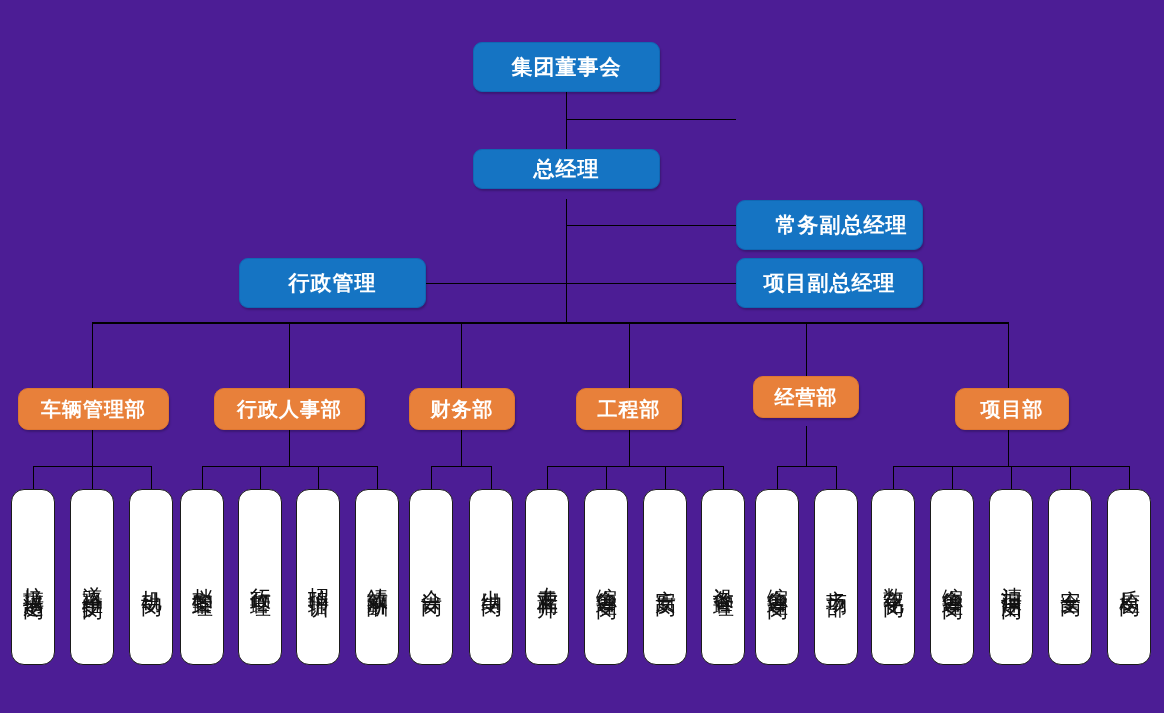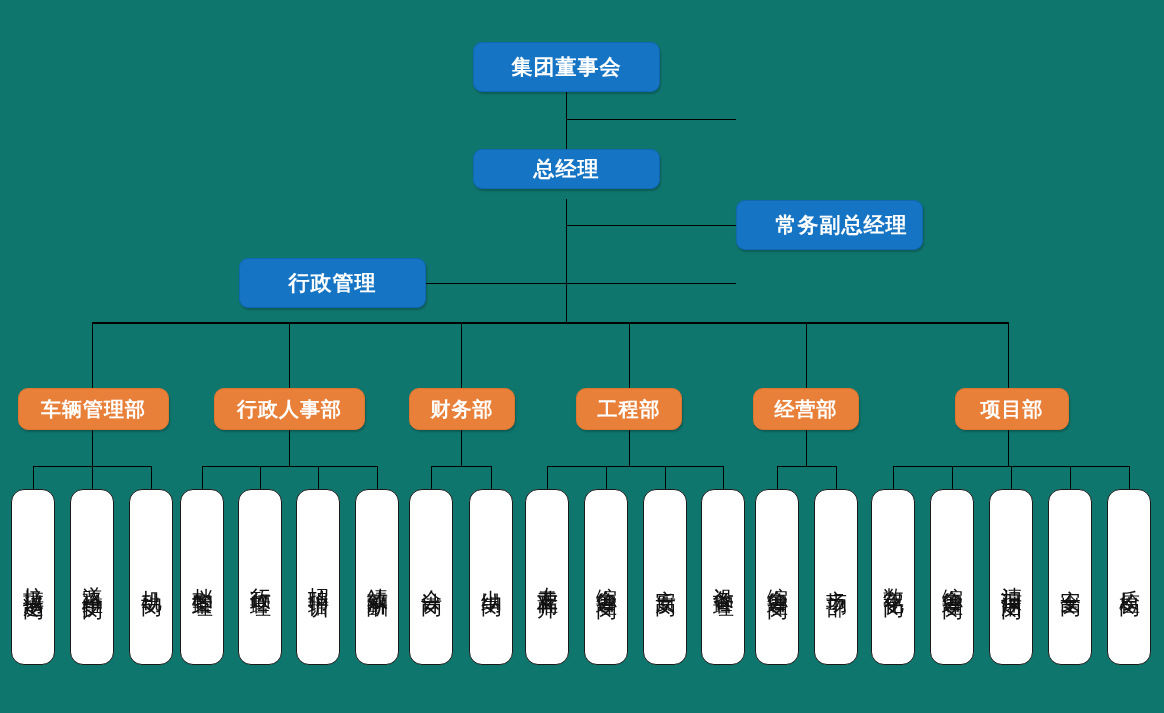--- a/index.html
+++ b/index.html
@@ -7,21 +7,21 @@
     padding: 0;
     background: #ffffff;
   }
   body {
     font-family: "Liberation Sans", "DejaVu Sans", sans-serif;
   }
   #chart-root {
     position: relative;
     width: 1164px;
     height: 713px;
-    background: #0f766e;
+    background: #4c1d95;
     overflow: hidden;
   }
 
   
   .line {
     position: absolute;
     background: #000000;
   }
   .line.h { height: 1px; }
   .line.v { width: 1px; }
@@ -140,32 +140,33 @@
   <div class="line v" style="left:1070px; top:466px; height:23px;"></div>
   <div class="line v" style="left:1129px; top:466px; height:23px;"></div>
 
   <div class="node exec" style="left:473px; top:42px; width:187px; height:50px;">集团董事会</div>
 
 
   <div class="node exec" style="left:473px; top:149px; width:187px; height:40px;">总经理</div>
 
   <div class="node exec" style="left:736px; top:200px; width:187px; height:50px;padding-left:24px;">常务副总经理</div>
 
+  <div class="node exec" style="left:736px; top:258px; width:187px; height:50px;">项目副总经理</div>
 
   <div class="node exec" style="left:239px; top:258px; width:187px; height:50px;">行政管理</div>
 
   <div class="node dept" style="left:18px; top:388px; width:151px; height:42px;">车辆管理部</div>
 
   <div class="node dept" style="left:409px; top:388px; width:106px; height:42px;">财务部</div>
 
   <div class="node dept" style="left:214px; top:388px; width:151px; height:42px;">行政人事部</div>
 
   <div class="node dept" style="left:576px; top:388px; width:106px; height:42px;text-align:right;">工程部</div>
 
-  <div class="node dept" style="left:753px; top:388px; width:106px; height:42px;">经营部</div>
+  <div class="node dept" style="left:753px; top:376px; width:106px; height:42px;">经营部</div>
 
   <div class="node dept" style="left:955px; top:388px; width:114px; height:42px;">项目部</div>
 
   <div class="leaf" style="left:11px; top:489px; width:44px; height:176px;">
     <span class="vtext">垃圾清运岗</span>
   </div>
   <div class="leaf" style="left:70px; top:489px; width:44px; height:176px;">
     <span class="vtext">道路维护岗</span>
   </div>
   <div class="leaf" style="left:129px; top:489px; width:44px; height:176px;">

